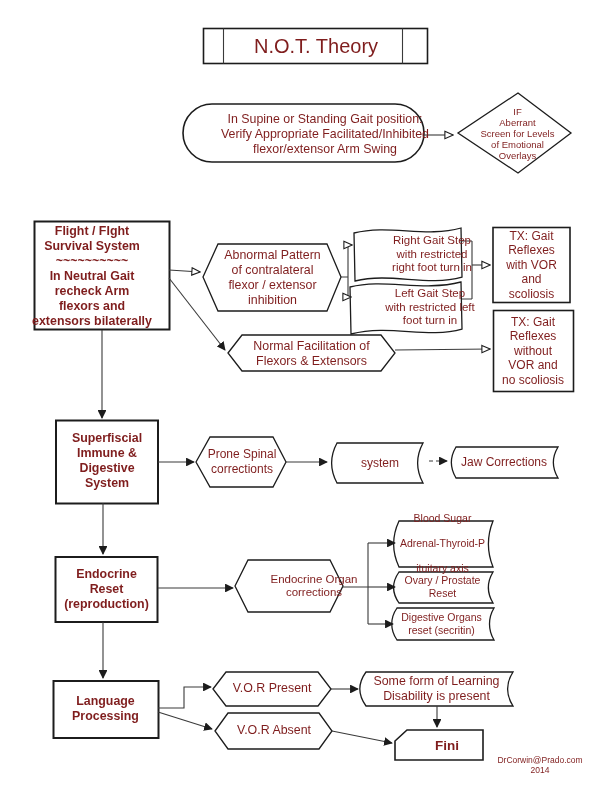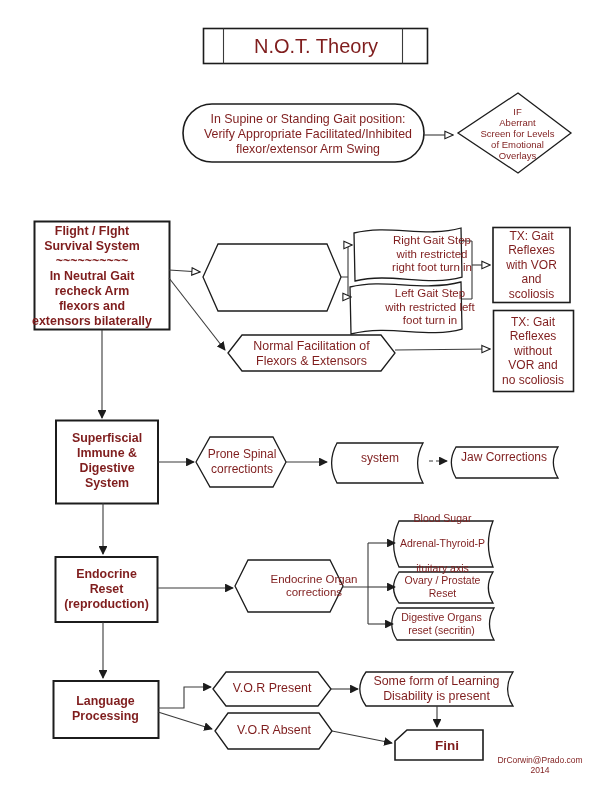--- a/index.html
+++ b/index.html
@@ -6,21 +6,21 @@
   #stage{position:relative;width:612px;height:790px;background:#ffffff;overflow:hidden;
          font-family:"Liberation Sans", sans-serif;color:#7f1d1d;}
   #wires{position:absolute;left:0;top:0;z-index:1;}
   .lbl{position:absolute;z-index:2;display:flex;flex-direction:column;justify-content:center;
        align-items:center;text-align:center;pointer-events:none;}
   .lbl span{display:block;white-space:nowrap;}
   .b{font-weight:bold;}
   .f20{font-size:20px;line-height:22px;}
   .f135{font-size:13.5px;line-height:15px;}
   .f124{font-size:12.4px;line-height:15px;}
-  .f12{font-size:12px;line-height:14.4px;justify-content:space-between;}
+  .f12{font-size:12px;line-height:14.4px;}
   .f115{font-size:11.5px;line-height:13.4px;padding-left:24px;}
   .f105{font-size:10.5px;line-height:13px;}
   .f95{font-size:9.5px;line-height:11px;}
   .f85{font-size:8.5px;line-height:10px;}
   .shape{fill:#fff;stroke:#1c1c1c;}
   .s1{stroke-width:1.3px;}
   .s15{stroke-width:1.6px;}
   .s2{stroke-width:2px;}
   .cn{fill:none;stroke:#3a3a3a;stroke-width:1.1px;}
   .dash{stroke-dasharray:4 3;}
@@ -104,21 +104,21 @@
       <path class="cn" d="M331,689 L358,689" marker-end="url(#mf)"></path>
       <path class="cn" d="M437,706 L437,727" marker-end="url(#mf)"></path>
       <path class="cn" d="M332,731 L392,743" marker-end="url(#mf)"></path>
     </g>
   </svg>
 
   <div class="lbl f20" style="left:204px;top:29px;width:224px;height:34px;">
     <span>N.O.T. Theory</span>
   </div>
 
-  <div class="lbl f124" style="left:172px;top:111px;width:240px;height:46px;padding-left:16px;">
+  <div class="lbl f124" style="left:189px;top:111px;width:240px;height:46px;padding-left:16px;">
     <span>In Supine or Standing Gait position:</span>
     <span>Verify Appropriate Facilitated/Inhibited</span>
     <span>flexor/extensor Arm Swing</span>
   </div>
 
   <div class="lbl f95" style="left:459px;top:105px;width:117px;height:56px;">
     <span>IF</span>
     <span>Aberrant</span>
     <span>Screen for Levels</span>
     <span>of Emotional</span>
@@ -128,20 +128,26 @@
   <div class="lbl f124 b" style="left:36px;top:224px;width:112px;height:104px;">
     <span>Flight / FIght</span>
     <span>Survival System</span>
     <span>~~~~~~~~~~</span>
     <span>In Neutral Gait</span>
     <span>recheck Arm</span>
     <span>flexors and</span>
     <span>extensors bilaterally</span>
   </div>
 
+  <div class="lbl f124" style="left:206px;top:247px;width:133px;height:61px;">
+    <span>Abnormal Pattern</span>
+    <span>of contralateral</span>
+    <span>flexor / extensor</span>
+    <span>inhibition</span>
+  </div>
 
   <div class="lbl f115" style="left:354px;top:234px;width:108px;height:41px;">
     <span>Right Gait Step</span>
     <span>with restricted</span>
     <span>right foot turn in</span>
   </div>
 
   <div class="lbl f115" style="left:350px;top:287px;width:112px;height:41px;">
     <span>Left Gait Step</span>
     <span>with restricted left</span>

